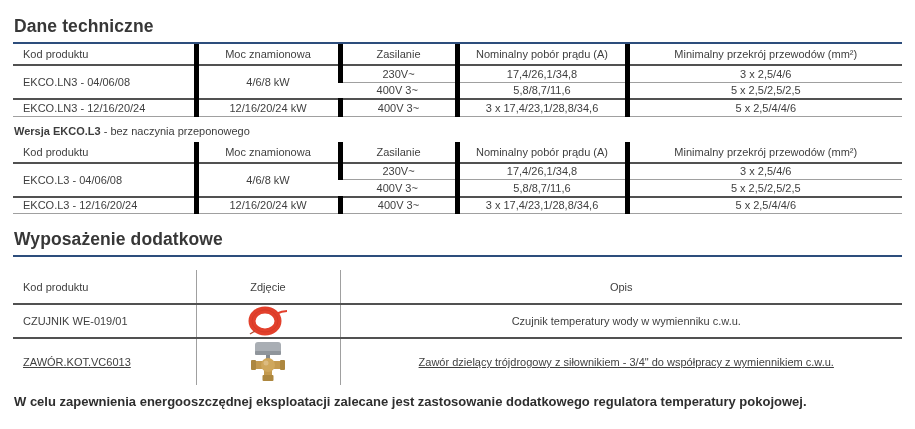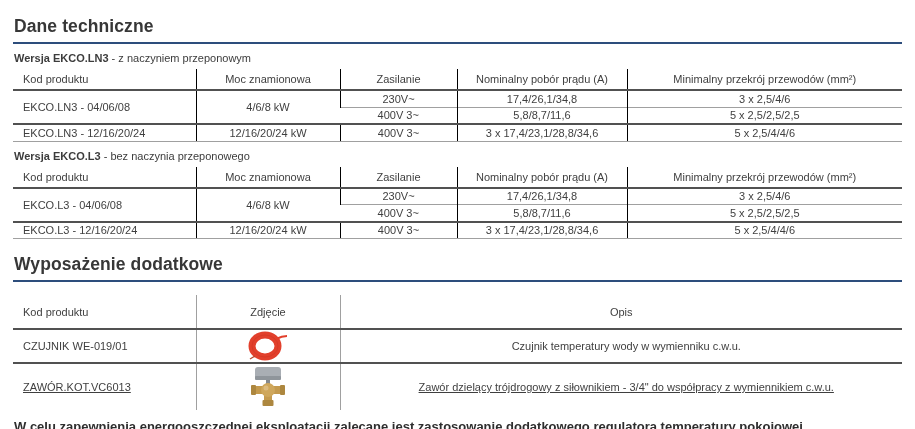--- a/index.html
+++ b/index.html
@@ -33,21 +33,21 @@
 
   table.spec {
     width: 100%;
     border-collapse: collapse;
     table-layout: fixed;
     font-size: 11px;
     color: #3f3f3f;
   }
   .spec th { font-weight: normal; height: 21px; text-align: center; padding: 0; }
   .spec td { height: 17px; text-align: center; padding: 0; }
-  .spec th, .spec td { border-left: 1px solid #000000; }
+  .spec th, .spec td { border-left: 5px solid #000000; }
   .spec th:first-child, .spec td:first-child { border-left: none; }
   .spec thead th { border-bottom: 2px solid #515151; }
   .spec tr.subrow2 td { border-top: 1px solid #a0a0a0; }
   .spec tr.group2 td { border-top: 2px solid #515151; border-bottom: 1px solid #a0a0a0; }
   .spec .left { text-align: left; padding-left: 10px; }
 
   table.acc {
     width: 100%;
     border-collapse: collapse;
     table-layout: fixed;
@@ -72,21 +72,20 @@
     margin: 9px 0 0 1px;
   }
 </style>
 </head>
 <body>
 
 <div class="page">
 
   <h1 class="section-title">Dane techniczne</h1>
 
-  <p class="version-line"><b>Wersja EKCO.LN3</b><span> - z naczyniem przeponowym</span></p>
 
   <table class="spec">
     <colgroup>
       <col style="width:183px">
         <col style="width:144px">
         <col style="width:117px">
         <col style="width:170px">
         <col>
     </colgroup>
     <thead>

